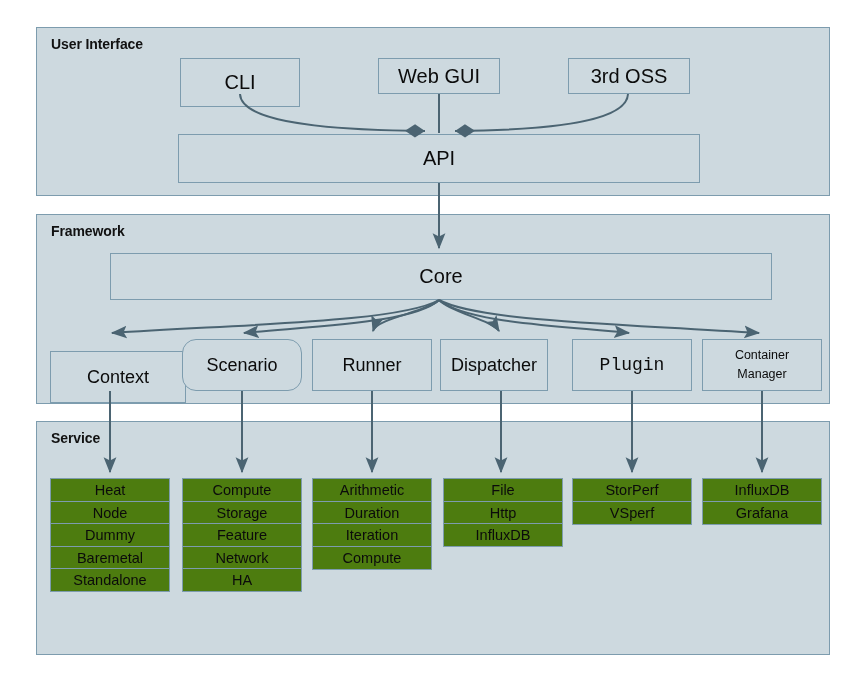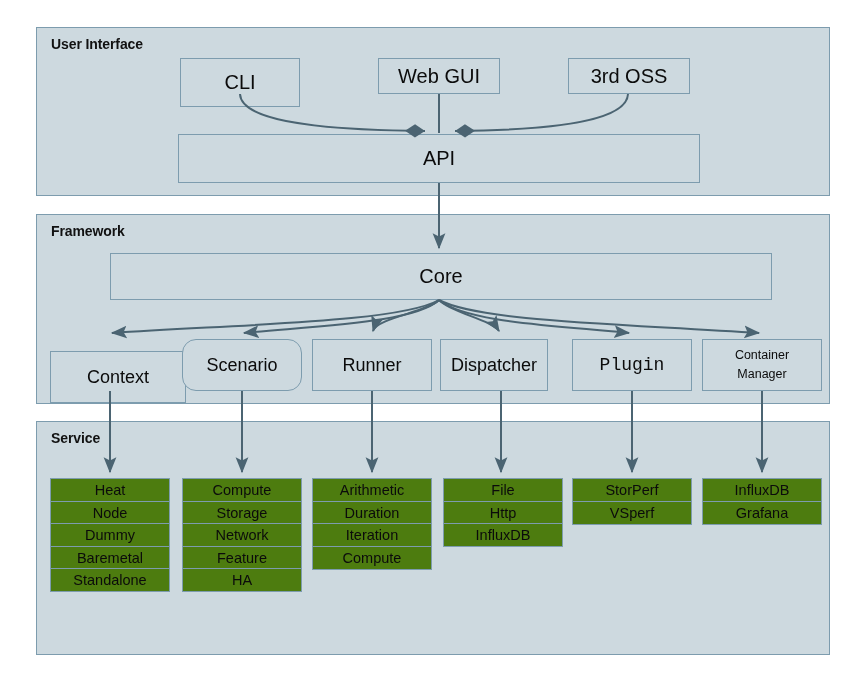--- a/index.html
+++ b/index.html
@@ -137,22 +137,22 @@
     <div class="cell">Heat</div>
     <div class="cell">Node</div>
     <div class="cell">Dummy</div>
     <div class="cell">Baremetal</div>
     <div class="cell">Standalone</div>
   </div>
 
   <div class="stack" style="left:182px; top:478px; width:120px;">
     <div class="cell">Compute</div>
     <div class="cell">Storage</div>
+    <div class="cell">Feature</div>
     <div class="cell">Network</div>
-    <div class="cell">Feature</div>
     <div class="cell">HA</div>
   </div>
 
   <div class="stack" style="left:312px; top:478px; width:120px;">
     <div class="cell">Arithmetic</div>
     <div class="cell">Duration</div>
     <div class="cell">Iteration</div>
     <div class="cell">Compute</div>
   </div>
 

